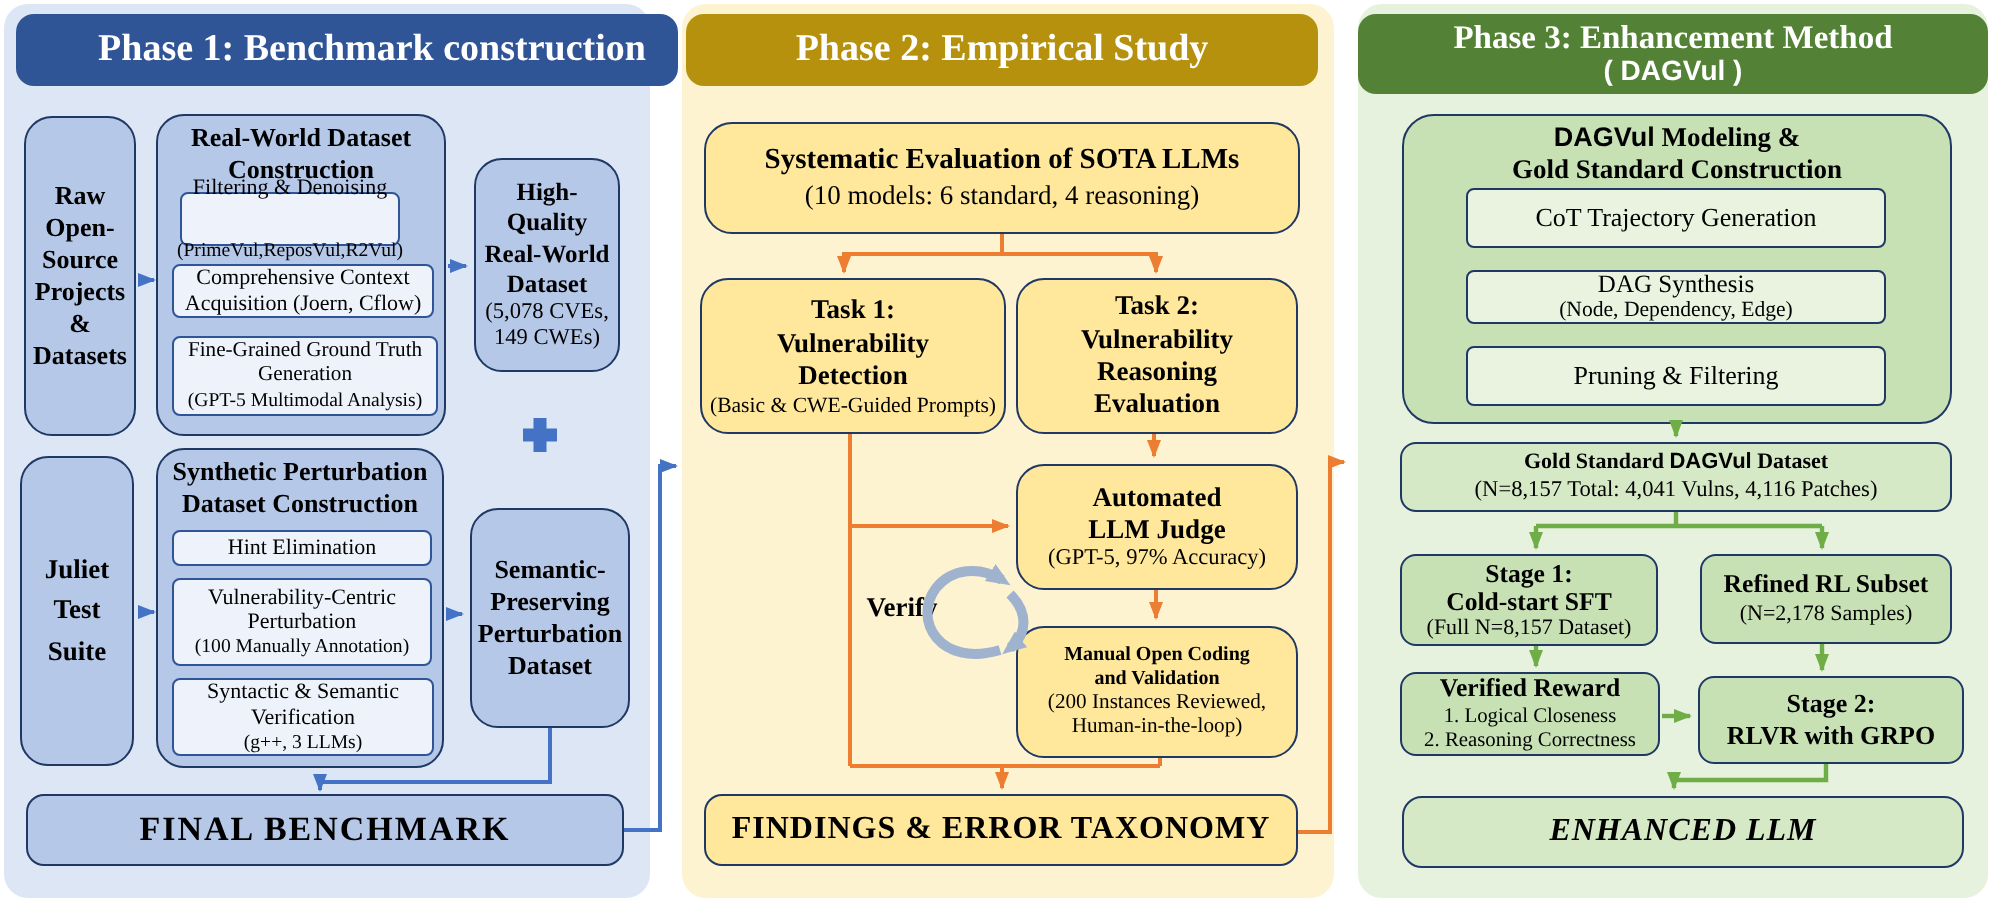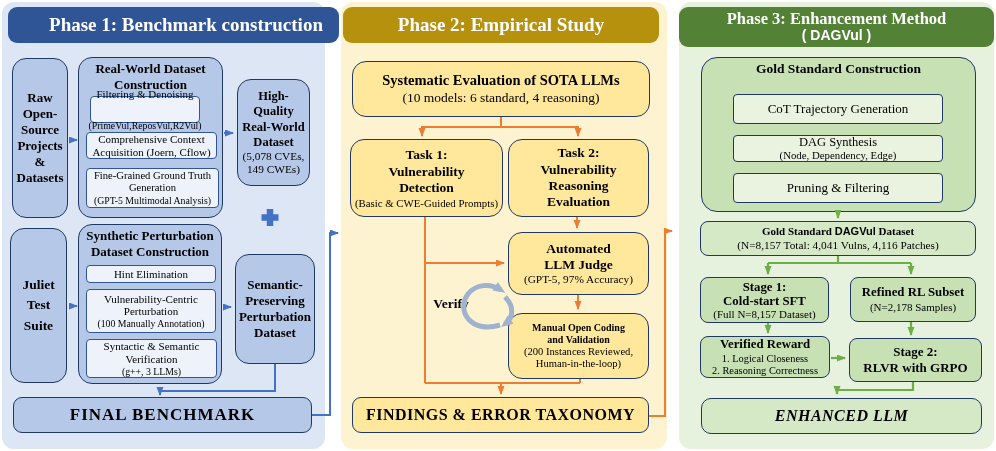--- a/index.html
+++ b/index.html
@@ -168,20 +168,23 @@
 and Validation</div>
     <div class="sub pre" style="font-size:10.6px;">(200 Instances Reviewed,
 Human-in-the-loop)</div>
   </div>
 
   <div class="node yellow-sq" style="left:352px;top:397px;width:297px;height:36px;">
     <div class="bt" style="font-size:16px;letter-spacing:0.5px;">FINDINGS &amp; ERROR TAXONOMY</div>
   </div>
 
   <div class="node green-big topalign" style="left:701px;top:57px;width:275px;height:155px;">
+    <div class="bt" style="font-size:13.5px;">
+      <span class="sans">DAGVul</span><span> Modeling &amp;</span>
+    </div>
     <div class="bt" style="font-size:13.5px;">Gold Standard Construction</div>
   </div>
   <div class="node green-inner" style="left:733px;top:94px;width:210px;height:30px;">
     <div class="it" style="font-size:13px;">CoT Trajectory Generation</div>
   </div>
   <div class="node green-inner" style="left:733px;top:135px;width:210px;height:27px;">
     <div class="it" style="font-size:12.5px;">DAG Synthesis</div>
     <div class="sub" style="font-size:10.8px;">(Node, Dependency, Edge)</div>
   </div>
   <div class="node green-inner" style="left:733px;top:173px;width:210px;height:30px;">

